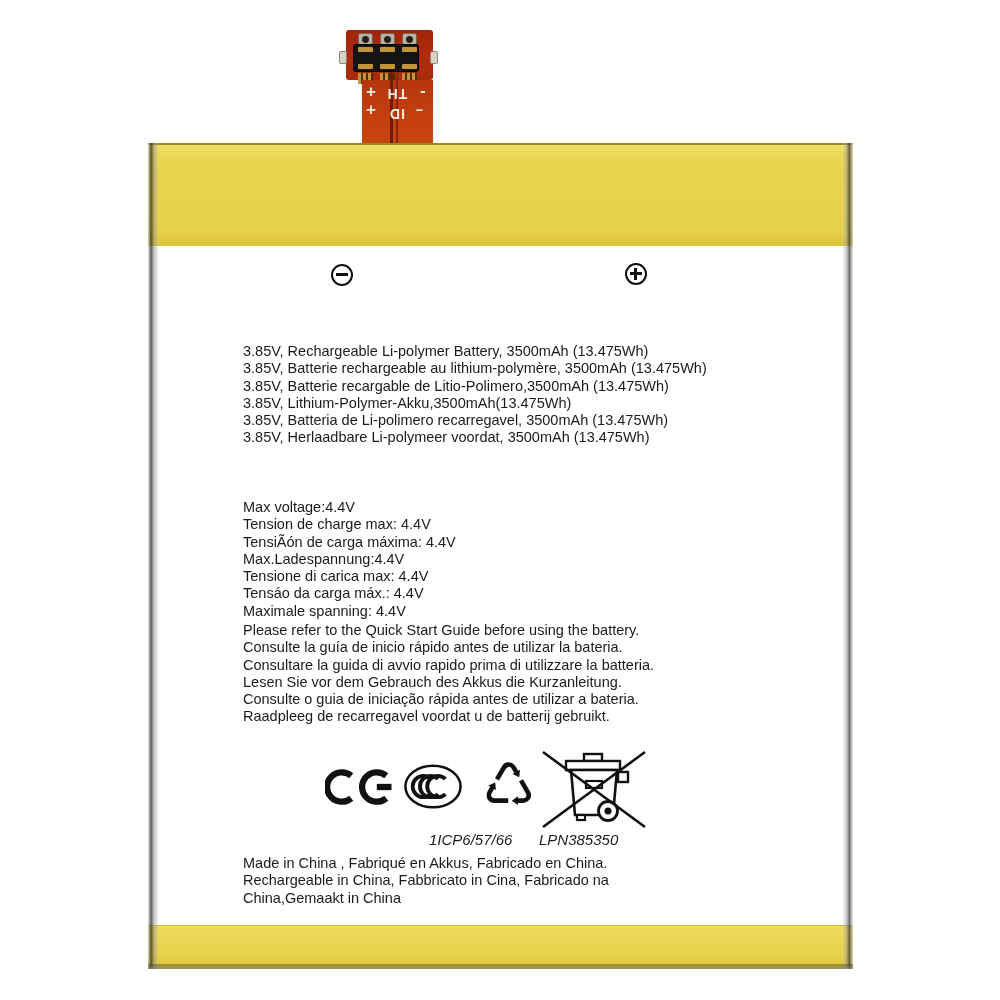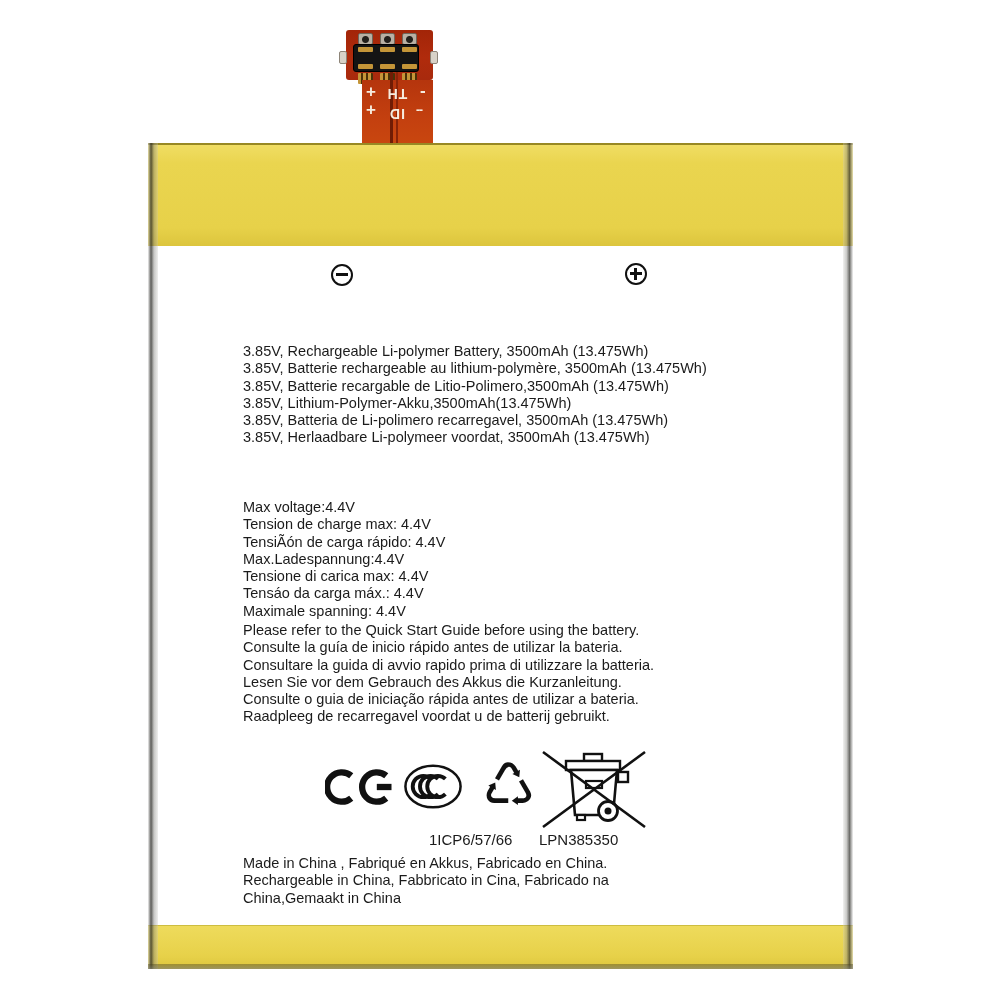--- a/index.html
+++ b/index.html
@@ -71,21 +71,21 @@
   .tblock.voltage{ top:348px;margin-top:8px; }
   .tblock.guide{ top:479px; }
   .tblock.origin{ top:712px; }
 
   .icon-ce{ position:absolute; left:177px; top:620px; }
   .icon-ccc{ position:absolute; left:255px; top:620px; }
   .icon-recycle{ position:absolute; left:329px; top:610px; width:64px; height:66px;
     font-family:"DejaVu Sans", sans-serif; font-size:60px; line-height:64px;
     text-align:center; color:#111;}
   .icon-bin{ position:absolute; left:390px; top:601px; }
-  .code{ position:absolute; font-size:15px; white-space:nowrap;}
+  .code{ position:absolute; font-size:15px; white-space:nowrap;font-style:italic;}
   .code.cell{ left:281px; top:688px; }
   .code.lpn{ left:391px; top:688px; }
 </style>
 </head>
 <body>
 
 <div class="stage">
 
   <div class="flex-head"></div>
   <div class="clamp c1"></div>
@@ -135,21 +135,21 @@
       <div>3.85V, Batterie rechargeable au lithium-polymère, 3500mAh (13.475Wh)</div>
       <div>3.85V, Batterie recargable de Litio-Polimero,3500mAh (13.475Wh)</div>
       <div>3.85V, Lithium-Polymer-Akku,3500mAh(13.475Wh)</div>
       <div>3.85V, Batteria de Li-polimero recarregavel, 3500mAh (13.475Wh)</div>
       <div>3.85V, Herlaadbare Li-polymeer voordat, 3500mAh (13.475Wh)</div>
     </div>
 
     <div class="tblock voltage">
       <div>Max voltage:4.4V</div>
       <div>Tension de charge max: 4.4V</div>
-      <div>TensiÃón de carga rápido: 4.4V</div>
+      <div>TensiÃón de carga máxima: 4.4V</div>
       <div>Max.Ladespannung:4.4V</div>
       <div>Tensione di carica max: 4.4V</div>
       <div>Tensáo da carga máx.: 4.4V</div>
       <div>Maximale spanning: 4.4V</div>
     </div>
 
     <div class="tblock guide">
       <div>Please refer to the Quick Start Guide before using the battery.</div>
       <div>Consulte la guía de inicio rápido antes de utilizar la bateria.</div>
       <div>Consultare la guida di avvio rapido prima di utilizzare la batteria.</div>

